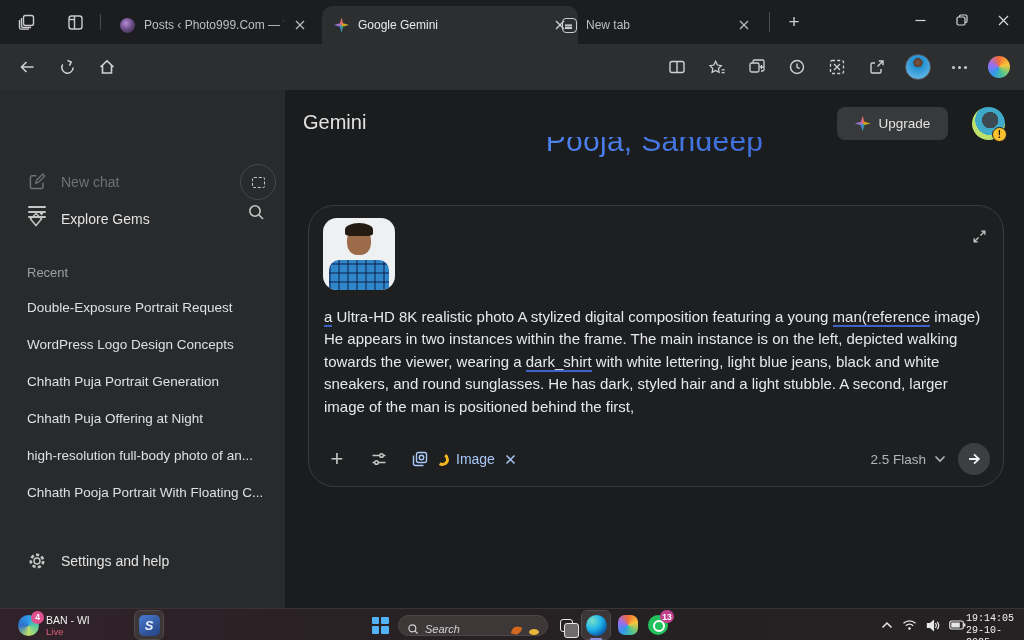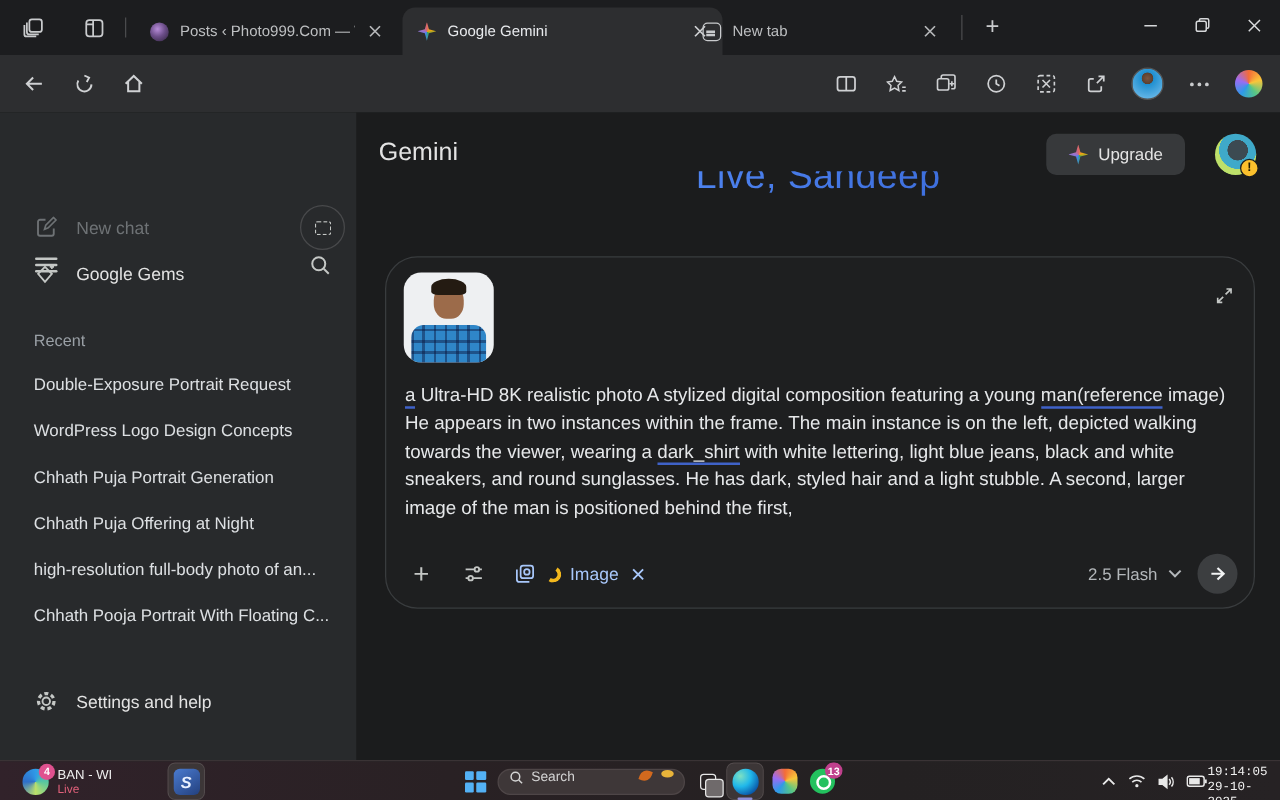--- a/index.html
+++ b/index.html
@@ -96,21 +96,21 @@
                color:#fff; font-size:8.5px; font-weight:700; display:flex; align-items:center; justify-content:center; }
   #widget .t1 { font-size:10.5px; color:#f0f0f0; line-height:12px; }
   #widget .t2 { font-size:9.5px; color:#e0607a; line-height:11px; }
   .tb-app { position:absolute; top:2px; width:28px; height:28px; border-radius:5px; display:flex; align-items:center; justify-content:center; cursor:pointer; }
   .tb-app.active { background:#3c3637; outline:1px solid #514a4b; }
   .s-logo { width:21px; height:21px; border-radius:5px; background:linear-gradient(145deg,#4a7bd0,#23407e); color:#e8f0ff;
             font-size:13px; font-weight:700; font-style:italic; display:flex; align-items:center; justify-content:center; }
   .start-ic { width:17px; height:17px; display:grid; grid-template-columns:1fr 1fr; grid-template-rows:1fr 1fr; gap:2px; }
   .start-ic span { background:#53b1f5; border-radius:1px; }
   #tb-search { position:absolute; left:398px; top:6px; width:150px; height:21px; border-radius:11px; background:#3e3738; border:1px solid #4e4647;
-               display:flex; align-items:flex-start; padding:0 8px; gap:6px; cursor:pointer; }
+               display:flex; align-items:flex-end; padding:0 8px; gap:6px; cursor:pointer;font-style:italic; }
   #tb-search .lbl { font-size:11px; color:#d3d3d3; flex:1; }
   .leaf { width:9px; height:9px; border-radius:70% 0 70% 0; background:#d2691e; transform:rotate(20deg); }
   .leaf2 { width:10px; height:6px; border-radius:50%; background:#e8b43a; margin-left:2px; }
   .taskview { position:relative; width:13px; height:13px; border:1.5px solid #e6e6e6; border-radius:3px; background:transparent; }
   .taskview::after { content:""; position:absolute; left:3.5px; top:3.5px; width:13px; height:13px; border-radius:3px; background:#6f6a6b; border:1.5px solid #e6e6e6; }
   .edge-ic { width:21px; height:21px; border-radius:50%; background:radial-gradient(circle at 30% 28%, #7de0c3 0%, #20b8ea 40%, #0a57a8 78%, #083a74 100%); }
   .edge-underline { position:absolute; left:8px; bottom:-1px; width:12px; height:2.5px; border-radius:2px; background:#8e8ed8; }
   .wa-ic { position:relative; width:20px; height:20px; border-radius:50%; background:#23c15e; }
   .wa-ic::after { content:""; position:absolute; left:4.5px; top:4.5px; width:8px; height:8px; border:2px solid #fff; border-radius:50%; }
   .wa-badge { position:absolute; right:-6px; top:-5px; min-width:14px; height:13px; padding:0 2px; border-radius:7px; background:#c0408c;
@@ -297,21 +297,21 @@
     </div>
     <div class="circle-btn" style="left:240px; top:74px;">
       <span class="dash-box"></span>
     </div>
 
     <div class="sb-row" style="top:111px;">
       <svg width="18" height="18" viewBox="0 0 18 18" fill="none" stroke="#c4c7c5" stroke-width="1.5">
         <path d="M8 3.5L13.5 9 8 15.5 2.5 9z"></path>
           <path d="M13.5 1.8v3.4M11.8 3.5h3.4" stroke-width="1.3"></path>
       </svg>
-      <span class="lbl">Google Gems</span>
+      <span class="lbl">Explore Gems</span>
     </div>
 
     <div class="sb-section" style="top:175px;">Recent</div>
 
     <div class="sb-item" style="top:199px;">Double-Exposure Portrait Request</div>
     <div class="sb-item" style="top:236px;">WordPress Logo Design Concepts</div>
     <div class="sb-item" style="top:273px;">Chhath Puja Portrait Generation</div>
     <div class="sb-item" style="top:310px;">Chhath Puja Offering at Night</div>
     <div class="sb-item" style="top:384px;">Chhath Pooja Portrait With Floating C...</div>
     <div class="sb-item" style="top:347px;">high-resolution full-body photo of an...</div>
@@ -328,21 +328,21 @@
   <div id="main-header-title" style="top:21px;">Gemini</div>
   <div id="upgrade-btn" style="top:17px;">
     <span class="spark" style="width:16px;height:16px;"></span>
     <span class="lbl">Upgrade</span>
   </div>
   <div id="gem-avatar" style="top:17px;">
     <span class="warn">!</span>
   </div>
 
   <div id="greeting-clip" style="top:47px;">
-    <span class="txt">Live, Sandeep</span>
+    <span class="txt">Pooja, Sandeep</span>
   </div>
 
   <div id="card" style="top:115px;padding-left:28px;">
     <div id="thumb">
       <span class="thumb-body"></span>
       <span class="thumb-head"></span>
       <span class="thumb-hair"></span>
     </div>
     <div id="expand-btn">
       <svg width="15" height="15" viewBox="0 0 16 16" fill="none" stroke="#c4c7c5" stroke-width="1.4">

